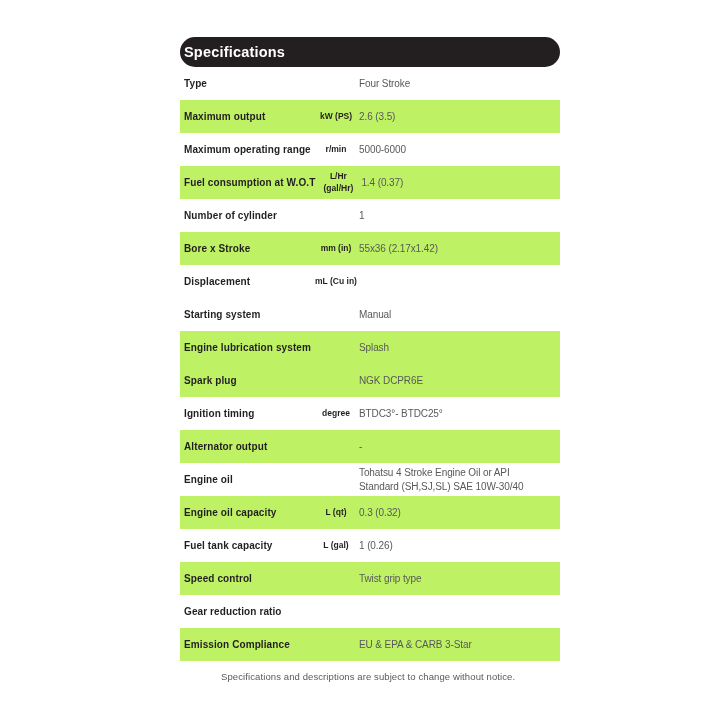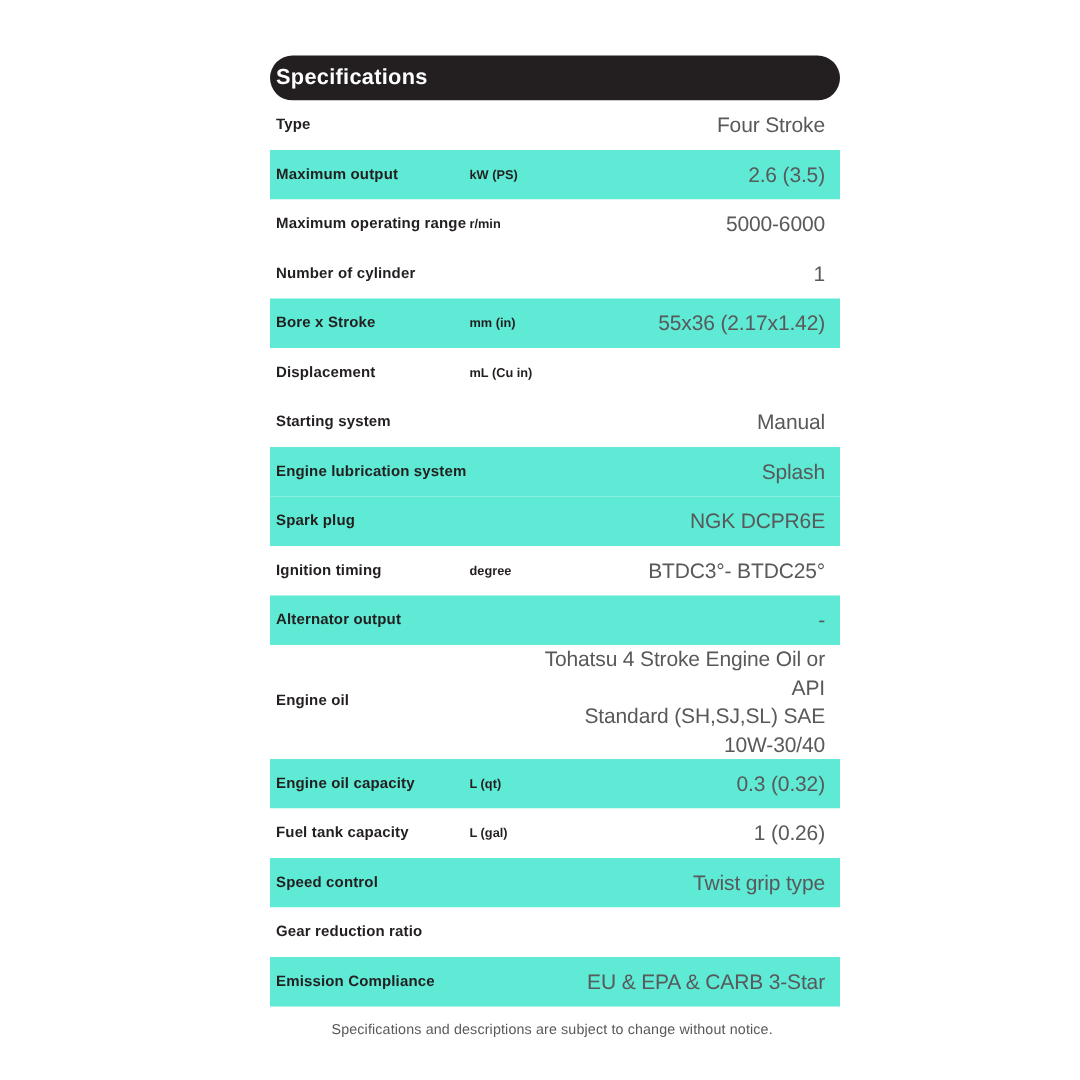--- a/index.html
+++ b/index.html
@@ -27,44 +27,45 @@
     letter-spacing: 0.2px;
     border-radius: 15px;
   }
   .row {
     display: flex;
     align-items: center;
     min-height: 33px;
     background: #ffffff;
   }
   .row.shaded {
-    background: #5eead4;
+    background: #bef264;
   }
   .cell-label {
     flex: 0 0 133px;
     padding-left: 4px;
     font-size: 10px;
     font-weight: bold;
     color: #231f20;
     white-space: nowrap;
     letter-spacing: 0.1px;
   }
   .cell-unit {
     flex: 0 0 46px;
     font-size: 8.5px;
     font-weight: bold;
     color: #231f20;
+    text-align: center;
     white-space: pre-line;
     line-height: 1.3;
   }
   .cell-value {
     flex: 1 1 auto;
     padding-right: 10px;
-    text-align: right;
-    font-size: 14px;
+    text-align: left;
+    font-size: 10px;
     color: #58595b;
     white-space: pre-line;
     line-height: 1.35;
     letter-spacing: -0.1px;
   }
   .disclaimer {
     margin-top: 10px;
     padding-left: 1px;
     font-size: 9.5px;
     color: #58595b;
@@ -91,20 +92,26 @@
     <span class="cell-unit">kW (PS)</span>
     <span class="cell-value">2.6 (3.5)</span>
   </div>
 
   <div class="row">
     <span class="cell-label">Maximum operating range</span>
     <span class="cell-unit">r/min</span>
     <span class="cell-value">5000-6000</span>
   </div>
 
+  <div class="row shaded">
+    <span class="cell-label">Fuel consumption at W.O.T</span>
+    <span class="cell-unit">L/Hr
+(gal/Hr)</span>
+    <span class="cell-value">1.4 (0.37)</span>
+  </div>
 
   <div class="row">
     <span class="cell-label">Number of cylinder</span>
     <span class="cell-unit"></span>
     <span class="cell-value">1</span>
   </div>
 
   <div class="row shaded">
     <span class="cell-label">Bore x Stroke</span>
     <span class="cell-unit">mm (in)</span>

